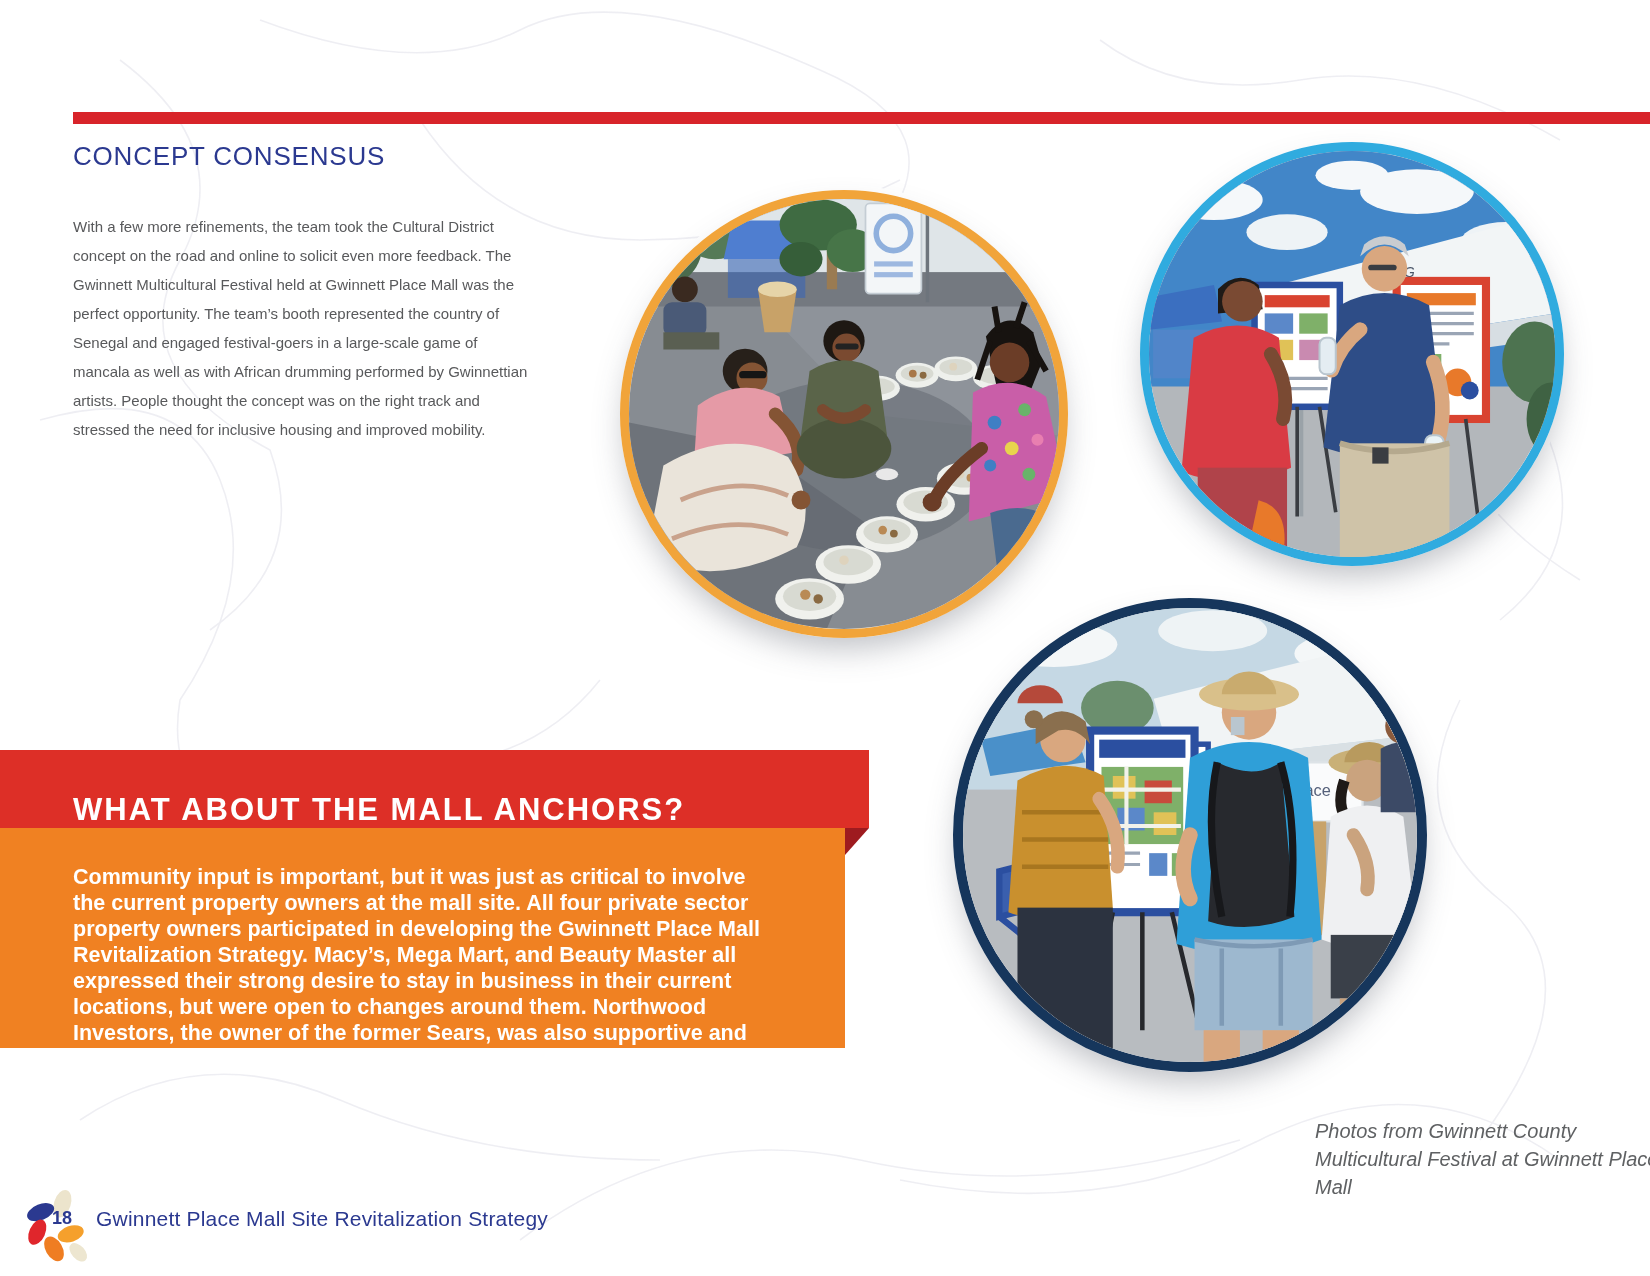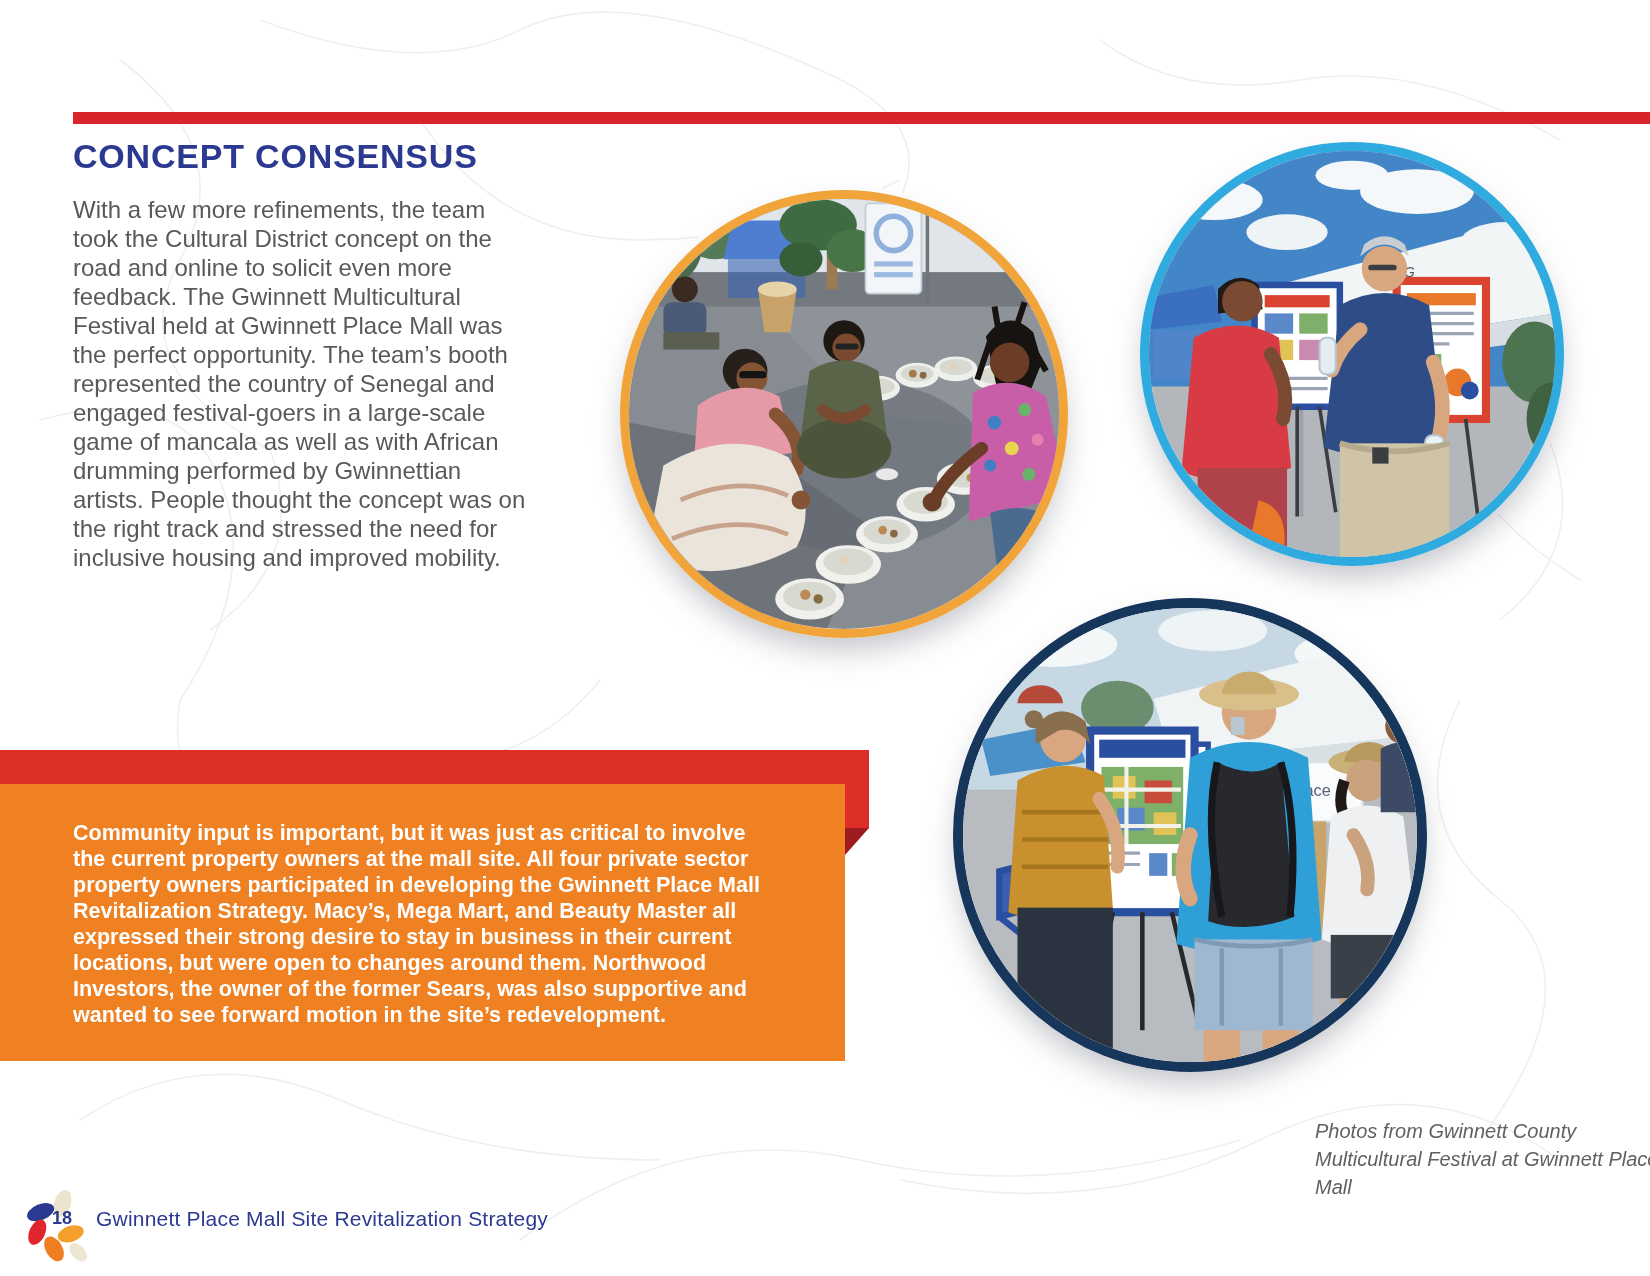--- a/index.html
+++ b/index.html
@@ -9,25 +9,25 @@
     font-family:"Liberation Sans","DejaVu Sans",sans-serif;
   }
   .bg-pattern{position:absolute;inset:0;z-index:0;}
   .top-rule{
     position:absolute;left:73px;top:112px;width:1577px;height:12px;
     background:var(--rule-red,#d8242a);z-index:2;
   }
   
   .concept{position:absolute;left:73px;top:134px;width:470px;z-index:2;}
   .concept h1{
-    margin:0;font-size:34px;line-height:44px;font-weight:700;
+    margin:0;font-size:26px;line-height:44px;font-weight:400;
     letter-spacing:.8px;color:var(--heading-blue,#2b3990);
   }
   .concept p{
-    margin:17px 0 0 0;width:462px;font-size:24px;line-height:29px;
+    margin:34px 0 0 0;width:462px;font-size:15px;line-height:29px;
     color:var(--body-gray,#58595b);font-weight:400;
   }
   
   .photo{position:absolute;border-radius:50%;box-sizing:border-box;z-index:3;
     box-shadow:0 16px 32px -6px rgba(70,75,90,.35), 0 0 0 5px #ffffff;}
   .photo .inner{position:absolute;inset:0;border-radius:50%;overflow:hidden;}
   .photo svg{position:absolute;inset:0;width:100%;height:100%;}
   .photo1{left:620px;top:190px;width:448px;height:448px;border:9px solid var(--ring-gold,#f1a43a);}
   .photo2{left:1140px;top:142px;width:424px;height:424px;border:9px solid var(--ring-skyblue,#30abdf);}
   .photo3{left:953px;top:598px;width:474px;height:474px;border:10px solid var(--ring-navy,#16365c);}
@@ -38,21 +38,21 @@
   }
   .anchors-banner h2{
     margin:0 0 0 73px;color:#ffffff;font-size:31px;font-weight:800;letter-spacing:2px;
   }
   .banner-fold{
     position:absolute;left:845px;top:828px;width:24px;height:27px;z-index:3;
     background:var(--fold-dark-red,#9e1b1f);
     clip-path:polygon(0 0,100% 0,0 100%);
   }
   .anchors-box{
-    position:absolute;left:0;top:784px;width:845px;height:277px;
+    position:absolute;left:0;top:828px;width:845px;height:220px;
     background:var(--box-orange,#f08122);z-index:4;
   }
   .anchors-box p{
     margin:36px 0 0 73px;width:700px;color:#ffffff;
     font-size:21.5px;line-height:26px;font-weight:700;
   }
   
   .caption{
     position:absolute;left:1315px;top:1117px;width:360px;margin:0;
     font-style:italic;font-size:20px;line-height:28px;color:var(--caption-gray,#5f6163);z-index:2;

